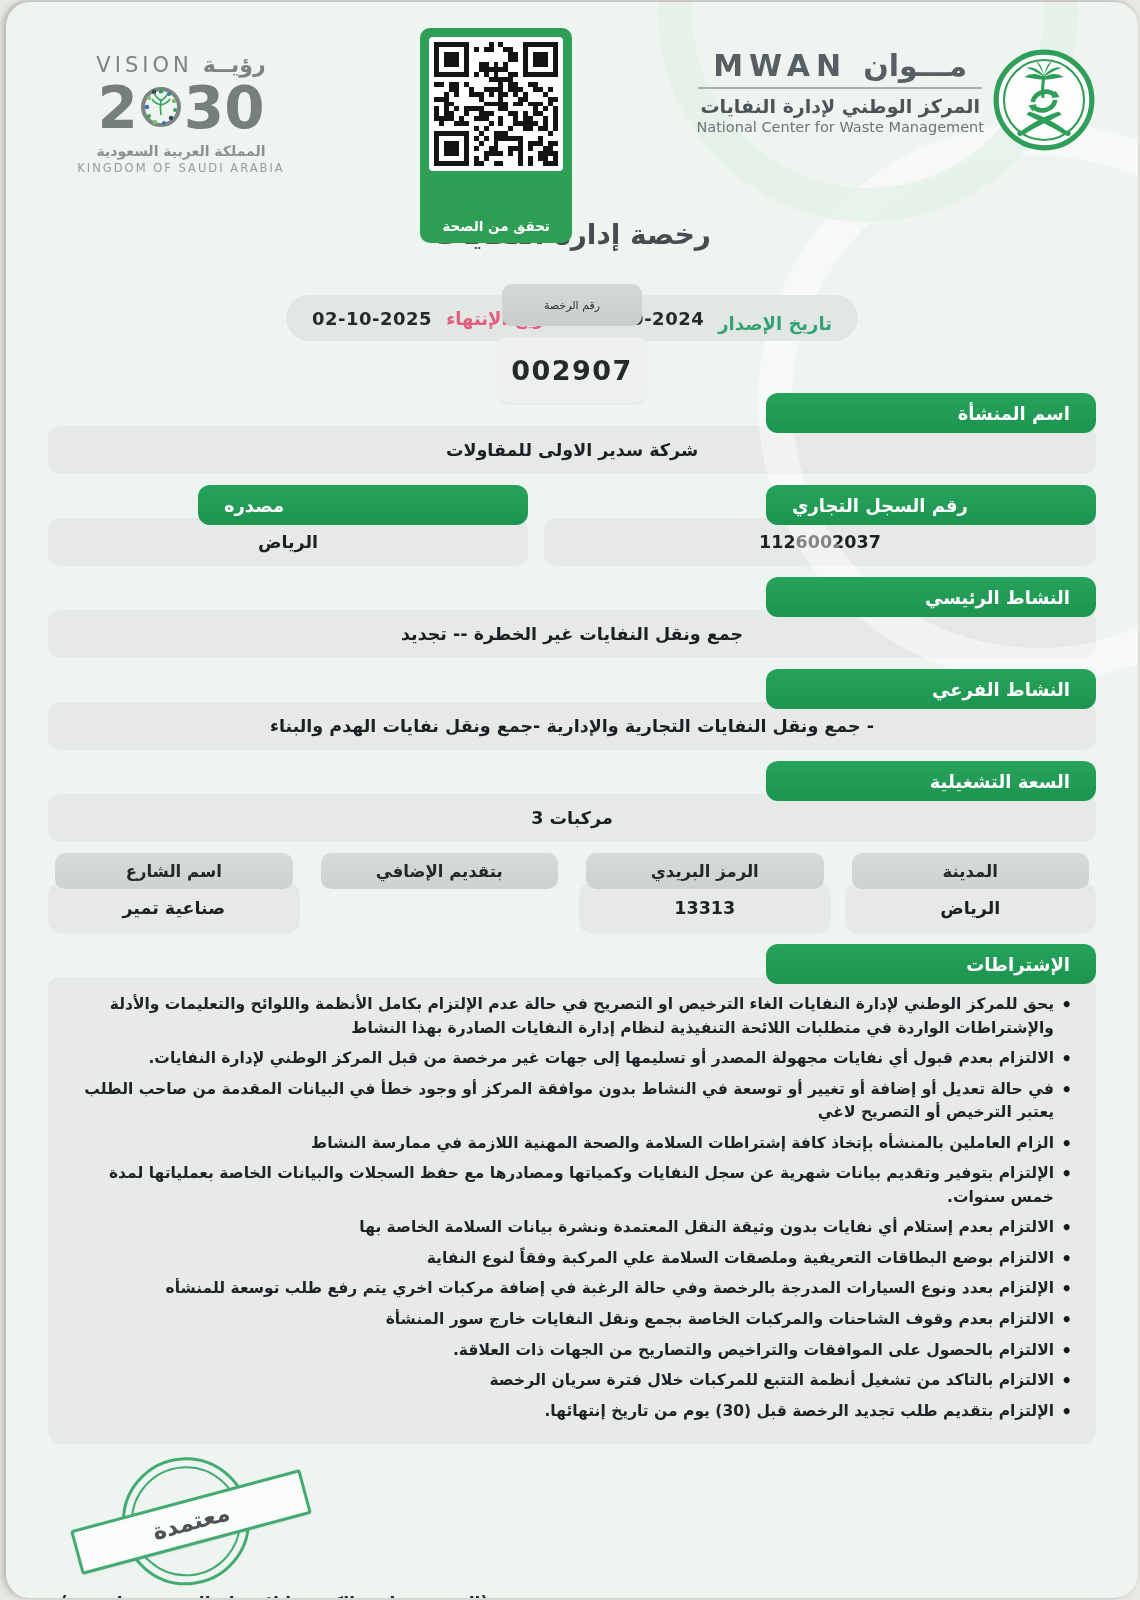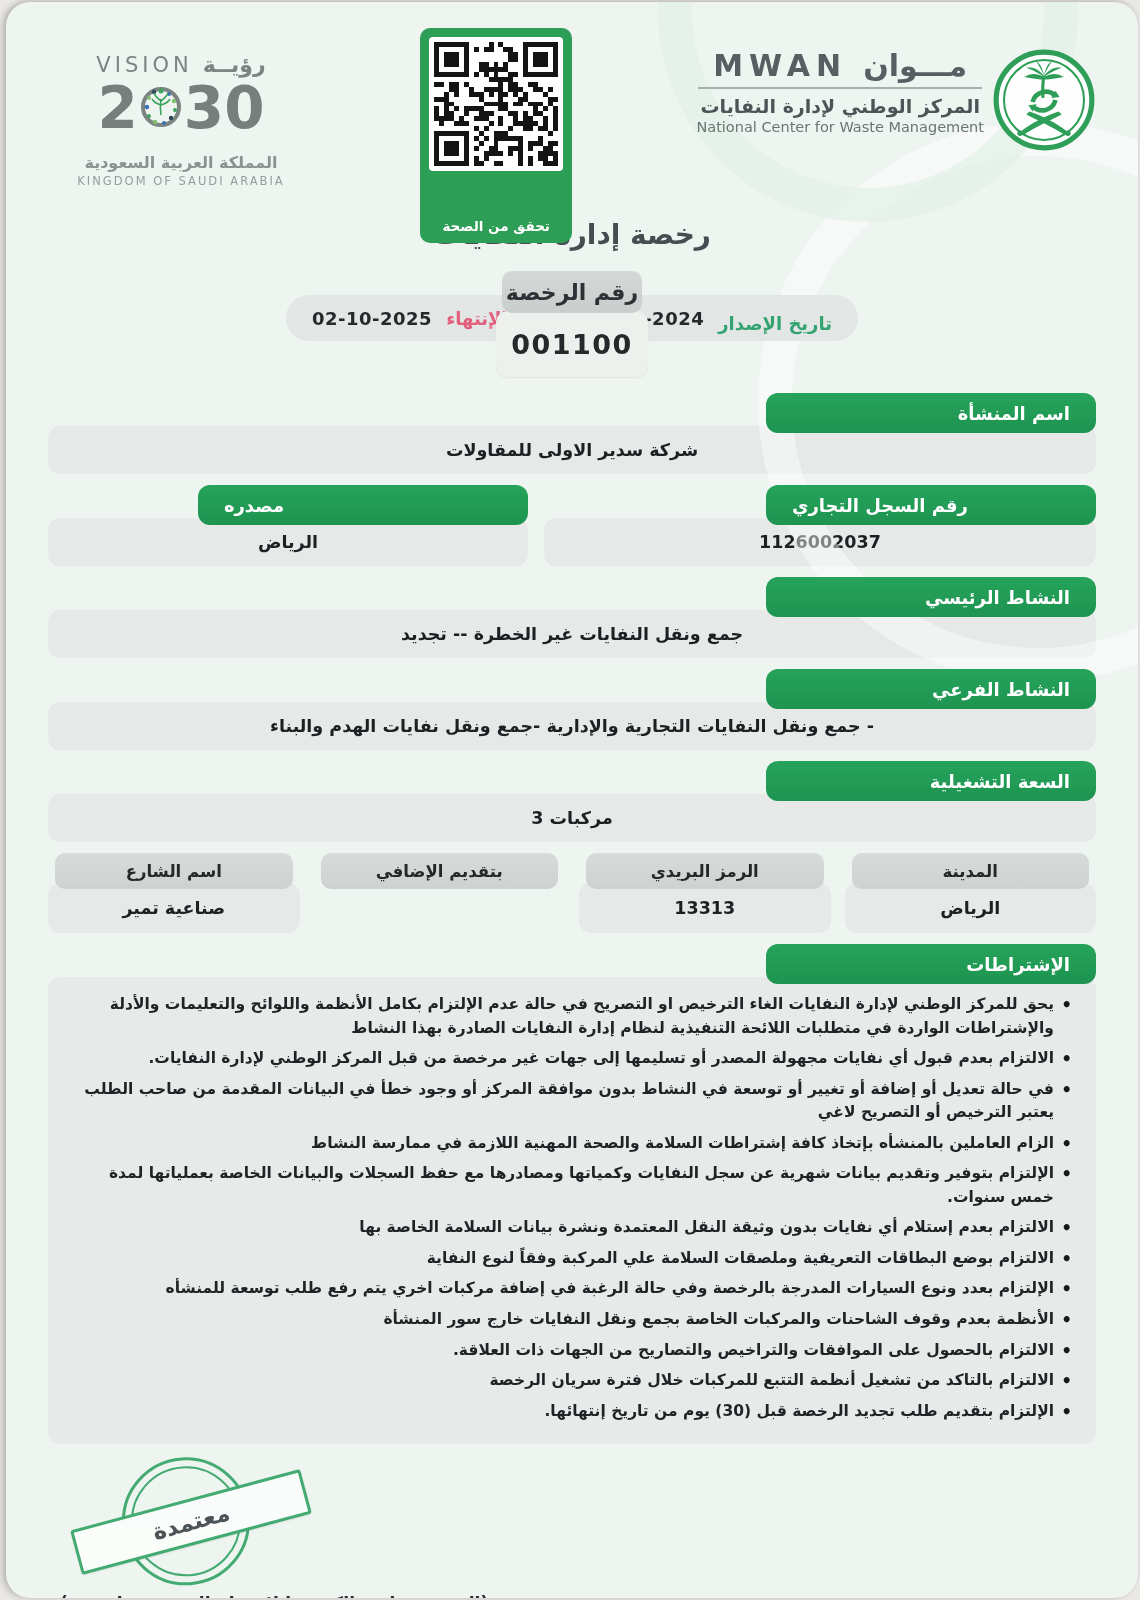--- a/index.html
+++ b/index.html
@@ -14,21 +14,21 @@
   .swirl { position:absolute; border-radius:50%; border:34px solid rgba(255,255,255,.45); pointer-events:none; }
   .s1 { width:560px; height:560px; right:-180px; top:120px; }
   .s2 { width:420px; height:420px; right:60px; top:-200px; border-color:rgba(223,238,229,.6); }
 
   
   .header { position:relative; display:flex; justify-content:space-between; align-items:flex-start; height:188px; }
   .v2030 { margin:28px 0 0 18px; color:#79827f; width:230px; }
   .v2030 .line1 { display:flex; justify-content:center; align-items:baseline; gap:10px; font-size:21px; letter-spacing:4px; color:#7b8481; }
   .v2030 .line1 .ar { font-size:22px; letter-spacing:0; font-weight:700; }
   .v2030 .year { display:flex; justify-content:center; align-items:center; font-size:58px; font-weight:700; color:#767f7c; line-height:.9; margin-top:2px; }
-  .v2030 .ar-country { text-align:center; font-size:16px; color:#8a9390; margin-top:16px; font-weight:700; }
+  .v2030 .ar-country { text-align:center; font-size:14px; color:#8a9390; margin-top:6px; font-weight:700; }
   .v2030 .en-country { text-align:center; font-size:11.5px; color:#959d9a; letter-spacing:2px; margin-top:2px; }
   .qr-wrap { margin-top:4px; width:152px; background:#2d9e55; border-radius:10px; padding:9px 9px 6px 9px; text-align:center; }
   .qr-white { background:#fff; border-radius:4px; padding:5px; }
   .qr-white svg { display:block; width:124px; height:124px; }
   .qr-caption { color:#fff; font-size:13.5px; font-weight:700; padding:6px 0 3px 0;margin-top:41px; }
   .mwan { display:flex; align-items:flex-start; gap:8px; margin-top:24px; }
   .mwan-text { text-align:center; min-width:280px; }
   .mwan-name { display:flex; justify-content:center; align-items:baseline; gap:16px; color:#575f62; }
   .mwan-name .en { font-size:30px; font-weight:600; letter-spacing:6px; }
   .mwan-name .ar { font-size:30px; font-weight:700; }
@@ -42,21 +42,21 @@
 
   
   .license-row { position:relative; height:112px; margin-top:16px; }
   .license-pill { position:absolute; left:238px; right:238px; top:28px; height:46px; background:#e2e6e4; border-radius:23px; display:flex; justify-content:space-between; align-items:center; padding:0 26px; }
   .date-group { display:flex; direction:rtl; align-items:center; gap:14px; font-size:18px; }
   .date-label { font-weight:700; }
   .date-label.issue { color:#33a371;margin-top:10px; }
   .date-label.expiry { color:#e25f7d; }
   .date-value { font-weight:700; color:#26292b; letter-spacing:.5px; }
   .license-box { position:absolute; left:50%; transform:translateX(-50%); top:0; width:152px; }
-  .license-box .lic-tab { width:140px; margin:4px auto; height:42px; background:linear-gradient(180deg,#d4d8d6,#c9cecc); border-radius:10px; display:flex; align-items:center; justify-content:center; font-size:22px; font-weight:700; color:#2b3134; position:relative; z-index:2; }
+  .license-box .lic-tab { width:140px; margin:17px auto; height:42px; background:linear-gradient(180deg,#d4d8d6,#c9cecc); border-radius:10px; display:flex; align-items:center; justify-content:center; font-size:11px; font-weight:400; color:#2b3134; position:relative; z-index:2; }
   .license-box .lic-num { margin-top:-6px; height:66px; background:#eef0ee; border-radius:12px; display:flex; align-items:center; justify-content:center; font-size:27px; font-weight:700; color:#26292b; letter-spacing:1.5px; box-shadow:0 1px 2px rgba(0,0,0,.06); }
 
   
   .sections { margin-top:14px; }
   .section { margin-bottom:11px; }
   .tab-green { width:330px; height:40px; margin-left:auto; background:linear-gradient(180deg,#26a35b,#1d9450); border-radius:12px; display:flex; align-items:center; justify-content:flex-end; padding:0 26px; color:#fff; font-size:18px; font-weight:700; position:relative; z-index:2; }
   .bar { margin-top:-7px; height:48px; background:#e6e9e7; border-radius:12px; display:flex; align-items:center; justify-content:center; font-size:17.5px; font-weight:700; color:#1c2023; }
   .two-col { display:flex; direction:rtl; gap:16px; }
   .two-col .col-a { flex:1.07; } .two-col .col-b { flex:.93; }
   .cols4 { display:flex; direction:rtl; gap:14px; margin-bottom:11px; }
@@ -383,21 +383,21 @@
         <span class="date-value">02-10-2025</span>
         <span class="date-label expiry">تاريخ الإنتهاء</span>
       </div>
       <div class="date-group" style="direction:ltr;">
         <span class="date-value">02-10-2024</span>
         <span class="date-label issue">تاريخ الإصدار</span>
       </div>
     </div>
     <div class="license-box">
       <div class="lic-tab">رقم الرخصة</div>
-      <div class="lic-num">001100</div>
+      <div class="lic-num">002907</div>
     </div>
   </div>
 
   <div class="sections">
 
     <div class="section">
       <div class="tab-green">اسم المنشأة</div>
       <div class="bar">شركة سدير الاولى للمقاولات</div>
     </div>
 
@@ -450,21 +450,21 @@
       <div class="cond-box">
         <ul class="cond-list">
           <li>يحق للمركز الوطني لإدارة النفايات الغاء الترخيص او التصريح في حالة عدم الإلتزام بكامل الأنظمة واللوائح والتعليمات والأدلة والإشتراطات الواردة في متطلبات اللائحة التنفيذية لنظام إدارة النفايات الصادرة بهذا النشاط</li>
           <li>الالتزام بعدم قبول أي نفايات مجهولة المصدر أو تسليمها إلى جهات غير مرخصة من قبل المركز الوطني لإدارة النفايات.</li>
           <li>في حالة تعديل أو إضافة أو تغيير أو توسعة في النشاط بدون موافقة المركز أو وجود خطأ في البيانات المقدمة من صاحب الطلب يعتبر الترخيص أو التصريح لاغي</li>
           <li>الزام العاملين بالمنشأه بإتخاذ كافة إشتراطات السلامة والصحة المهنية اللازمة في ممارسة النشاط</li>
           <li>الإلتزام بتوفير وتقديم بيانات شهرية عن سجل النفايات وكمياتها ومصادرها مع حفظ السجلات والبيانات الخاصة بعملياتها لمدة خمس سنوات.</li>
           <li>الالتزام بعدم إستلام أي نفايات بدون وثيقة النقل المعتمدة ونشرة بيانات السلامة الخاصة بها</li>
           <li>الالتزام بوضع البطاقات التعريفية وملصقات السلامة علي المركبة وفقاً لنوع النفاية</li>
           <li>الإلتزام بعدد ونوع السيارات المدرجة بالرخصة وفي حالة الرغبة في إضافة مركبات اخري يتم رفع طلب توسعة للمنشأه</li>
-          <li>الأنظمة بعدم وقوف الشاحنات والمركبات الخاصة بجمع ونقل النفايات خارج سور المنشأة</li>
+          <li>الالتزام بعدم وقوف الشاحنات والمركبات الخاصة بجمع ونقل النفايات خارج سور المنشأة</li>
           <li>الالتزام بالحصول على الموافقات والتراخيص والتصاريح من الجهات ذات العلاقة.</li>
           <li>الالتزام بالتاكد من تشغيل أنظمة التتبع للمركبات خلال فترة سريان الرخصة</li>
           <li>الإلتزام بتقديم طلب تجديد الرخصة قبل (30) يوم من تاريخ إنتهائها.</li>
         </ul>
       </div>
     </div>
   </div>
 
   <div class="approve-area">
     <div class="stamp">

